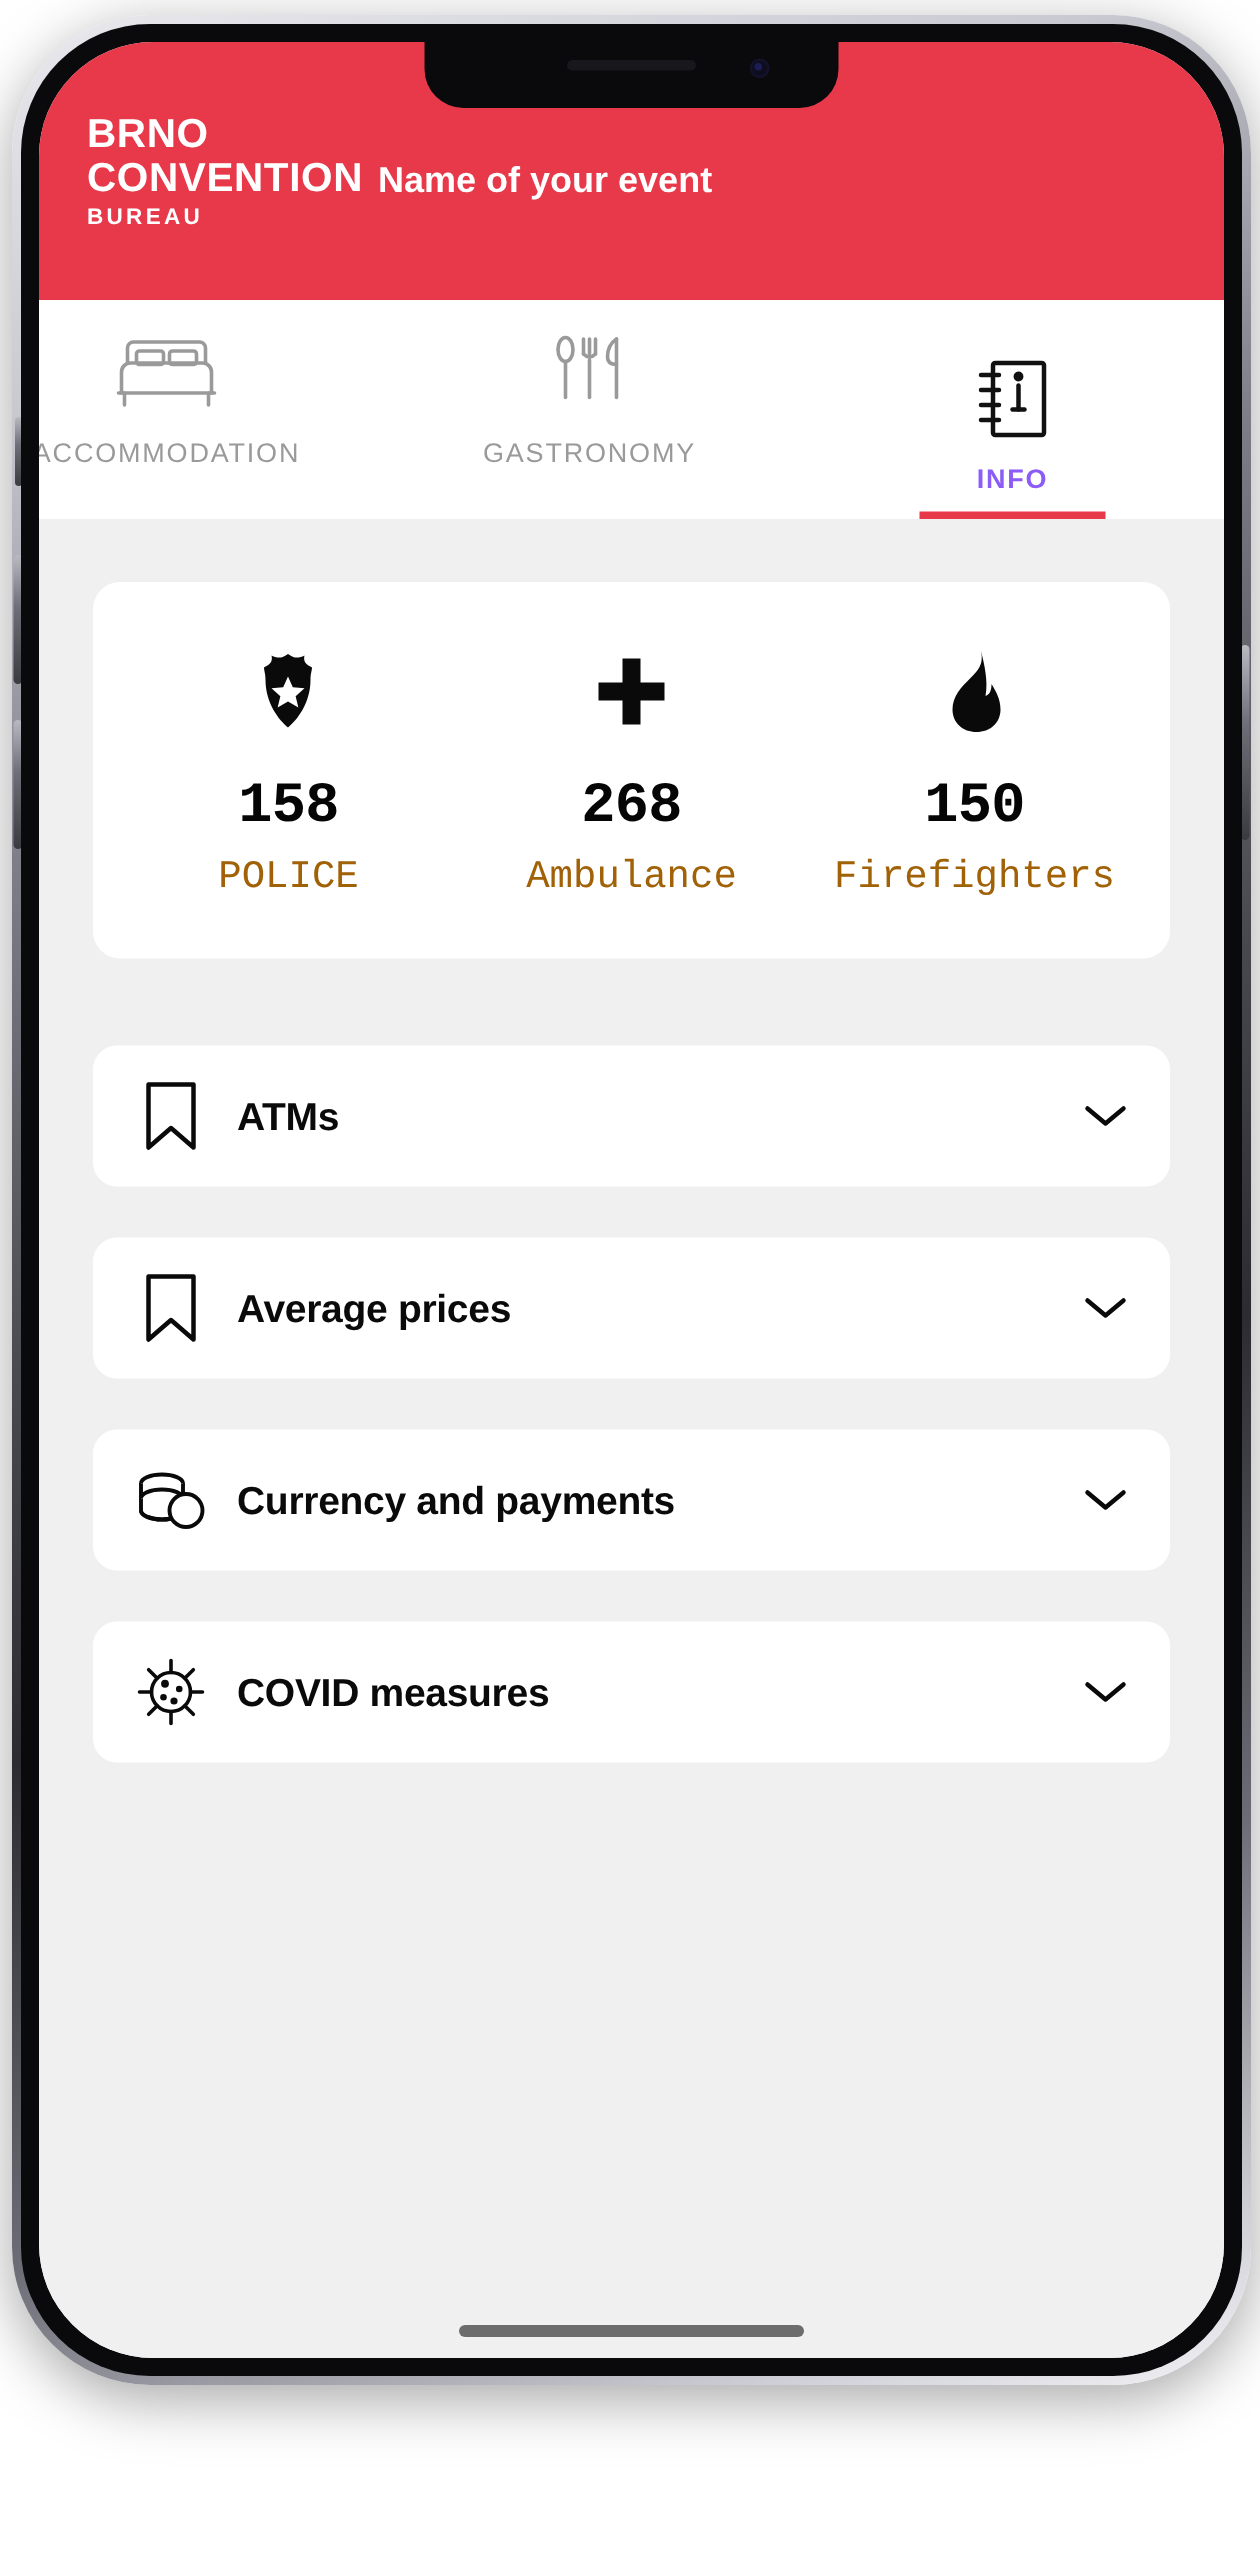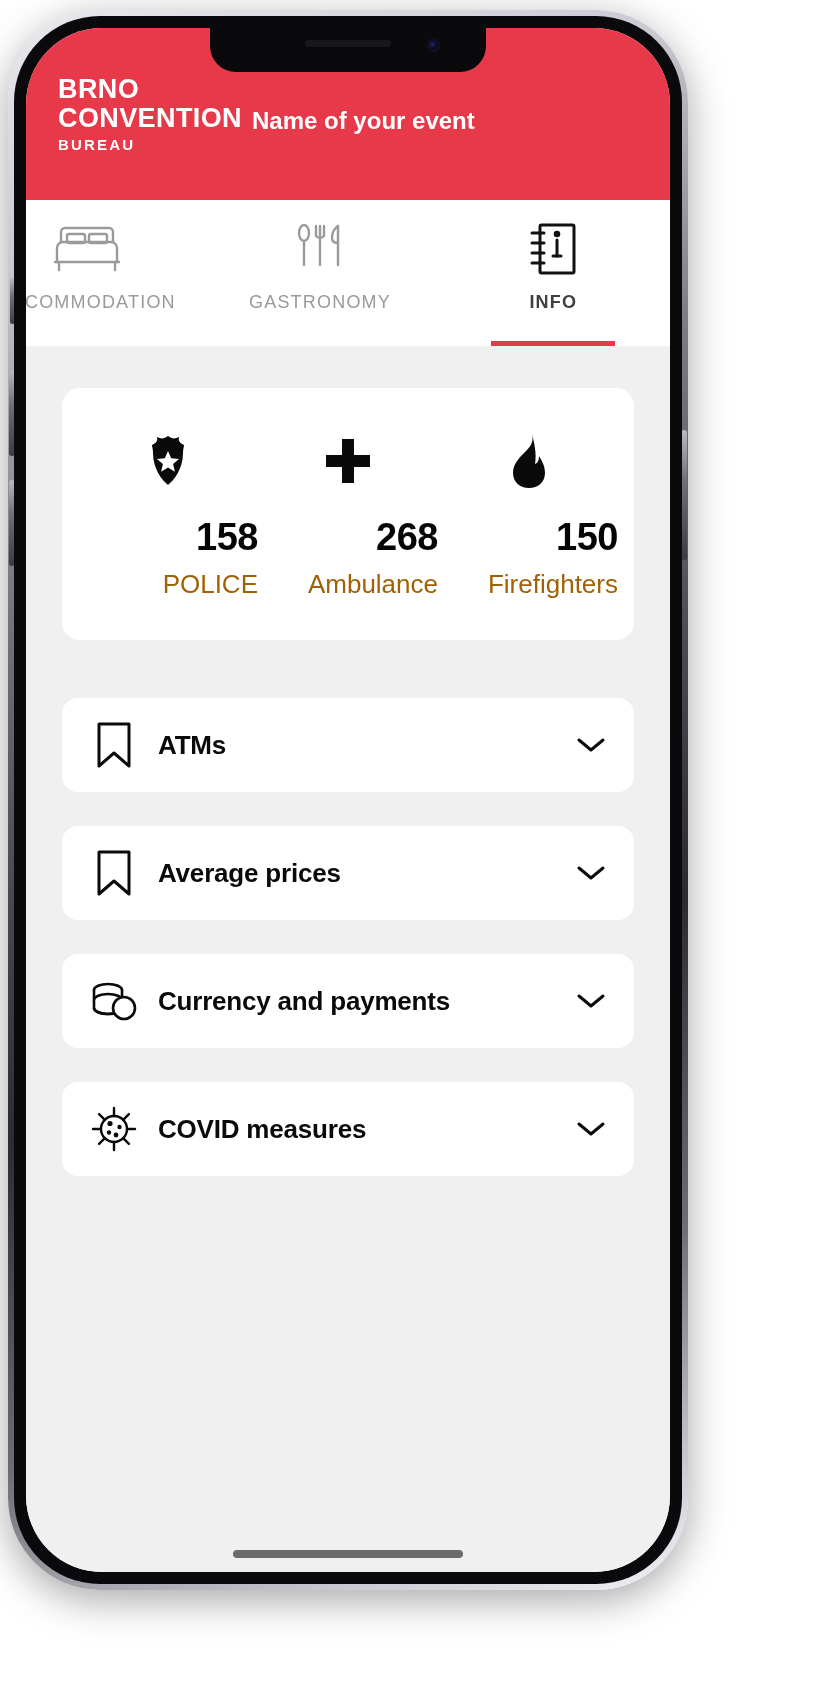--- a/index.html
+++ b/index.html
@@ -10,21 +10,21 @@
     background: #ffffff;
     font-family: "Liberation Sans", sans-serif;
     overflow: hidden;
   }
 
   
   #phone-frame {
     position: absolute;
     left: 8px;
     top: 10px;
-    width: 680px;
+    width: 826px;
     height: 1580px;
     border-radius: 92px;
     background: linear-gradient(160deg,#e9e9ee 0%, #c9c9d2 14%, #7e7e88 30%, #4a4a52 48%, #2b2b31 62%, #6d6d77 80%, #d0d0d8 94%, #f2f2f6 100%);
     padding: 6px;
     box-shadow: 0 10px 40px rgba(0,0,0,.35);
   }
   #phone-body {
     position: relative;
     width: 100%;
     height: 100%;
@@ -147,21 +147,21 @@
   }
   .nav-tab.first { margin-left: -56px; }
   .nav-tab .nav-icon { height: 62px; display:flex; align-items:center; justify-content:center; }
   .nav-tab .nav-label {
     margin-top: 12px;
     font-size: 18px;
     letter-spacing: 1.2px;
     font-weight: 400;
     white-space: nowrap;
   }
-  .nav-tab.active { color: #404040; }
+  .nav-tab.active { color: #8b5cf6; justify-content: center; }
   .nav-tab.active .nav-label { font-weight: 700; }
   .nav-tab .tab-underline { display: none; }
   .nav-tab.active .tab-underline {
     display: block;
     position: absolute;
     bottom: 0;
     left: 50%;
     transform: translateX(-50%);
     width: 124px;
     height: 5px;
@@ -196,21 +196,22 @@
   
   #emergency-card {
     margin-top: 42px;
     background: #fff;
     border-radius: 18px;
     padding: 46px 16px 40px;
     display: flex;
   }
   .emergency-item {
     flex: 1 1 0;
-    text-align: right;
+    text-align: center;
+    font-family: Liberation Mono, monospace;
   }
   .emergency-item .em-icon {
     height: 54px;
     display: flex;
     align-items: center;
     justify-content: center;
   }
   .emergency-item .em-number {
     margin-top: 28px;
     font-size: 38px;

